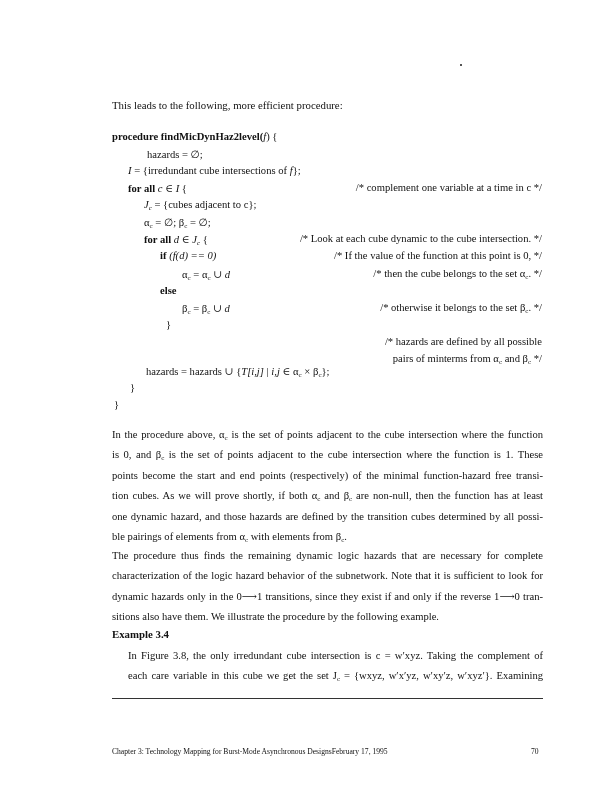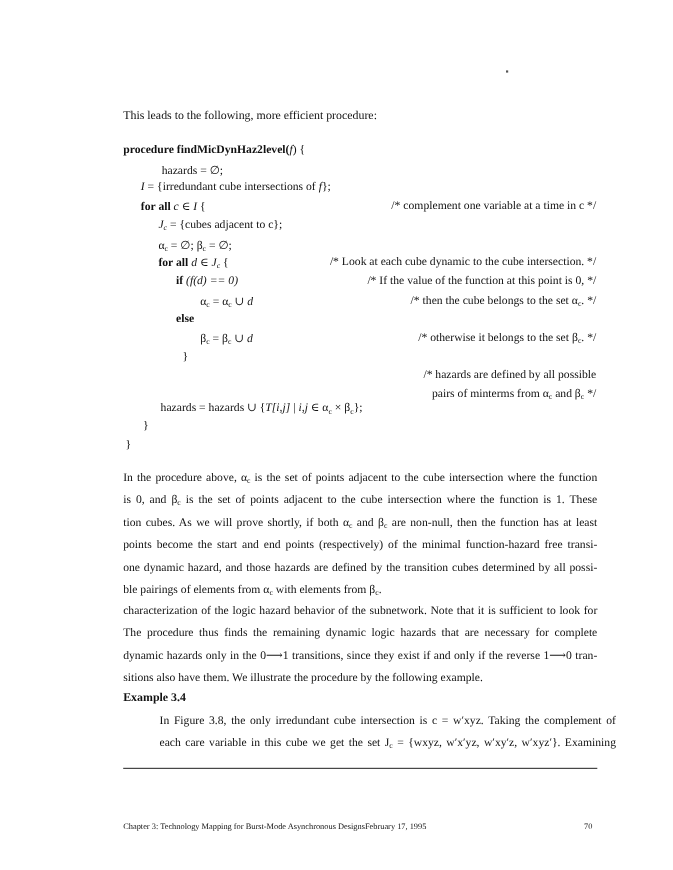--- a/index.html
+++ b/index.html
@@ -86,35 +86,35 @@
   <div class="abs" style="left:146px; top:365px;">
     <span>hazards = hazards ∪ {</span><span class="i">T[i,j]</span><span> | </span><span class="i">i,j</span><span> ∈  α</span><sub>c</sub><span> × β</span><sub>c</sub><span>};</span>
   </div>
   <div class="abs" style="left:130px; top:382px;">}</div>
   <div class="abs" style="left:114px; top:399px;">}</div>
 </div>
 
 <div class="para" style="top:425px;">
   <span class="line">In the procedure above, α<sub>c</sub> is the set of points adjacent to the cube intersection where the function</span>
   <span class="line">is 0, and β<sub>c</sub> is the set of points adjacent to the cube intersection where the function is 1. These</span>
+  <span class="line">points become the start and end points (respectively) of the minimal function-hazard free transi-</span>
   <span class="line">tion cubes. As we will prove shortly, if both α<sub>c</sub> and β<sub>c</sub> are non-null, then the function has at least</span>
-  <span class="line">points become the start and end points (respectively) of the minimal function-hazard free transi-</span>
   <span class="line">one dynamic hazard, and those hazards are defined by the transition cubes determined by all possi-</span>
   <span class="line last">ble pairings of elements from α<sub>c</sub> with elements from β<sub>c</sub>.</span>
 </div>
 
 <div class="para" style="top:546px;">
+  <span class="line">The procedure thus finds the remaining dynamic logic hazards that are necessary for complete</span>
   <span class="line">characterization of the logic hazard behavior of the subnetwork. Note that it is sufficient to look for</span>
-  <span class="line">The procedure thus finds the remaining dynamic logic hazards that are necessary for complete</span>
   <span class="line">dynamic hazards only in the 0⟶1 transitions, since they exist if and only if the reverse 1⟶0 tran-</span>
   <span class="line last">sitions also have them. We illustrate the procedure by the following example.</span>
 </div>
 
 <div class="abs b" style="left:112px; top:628px; font-size:10.8px;">Example 3.4</div>
 
-<div class="para" style="top:646px; left:128px; width:415px;margin-left:17px;">
+<div class="para" style="top:646px; left:128px; width:415px;">
   <span class="line">In Figure 3.8, the only irredundant cube intersection is c = w′xyz. Taking the complement of</span>
   <span class="line">each care variable in this cube we get the set J<sub>c</sub> = {wxyz, w′x′yz, w′xy′z, w′xyz′}. Examining</span>
 </div>
 
 <div class="rule"></div>
 <div class="footer" style="left:112px;">Chapter 3: Technology Mapping for Burst-Mode Asynchronous DesignsFebruary 17, 1995</div>
 <div class="footer" style="left:531px;">70</div>
 
 </body></html>

